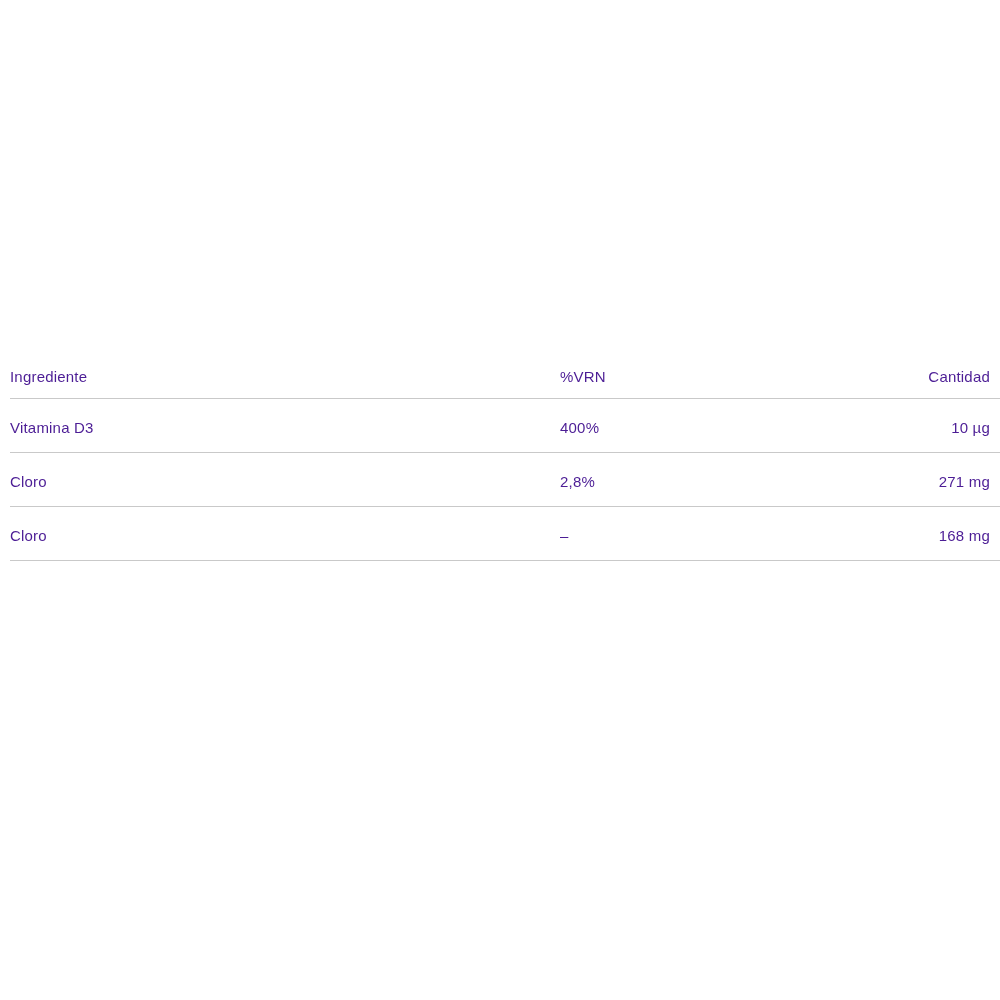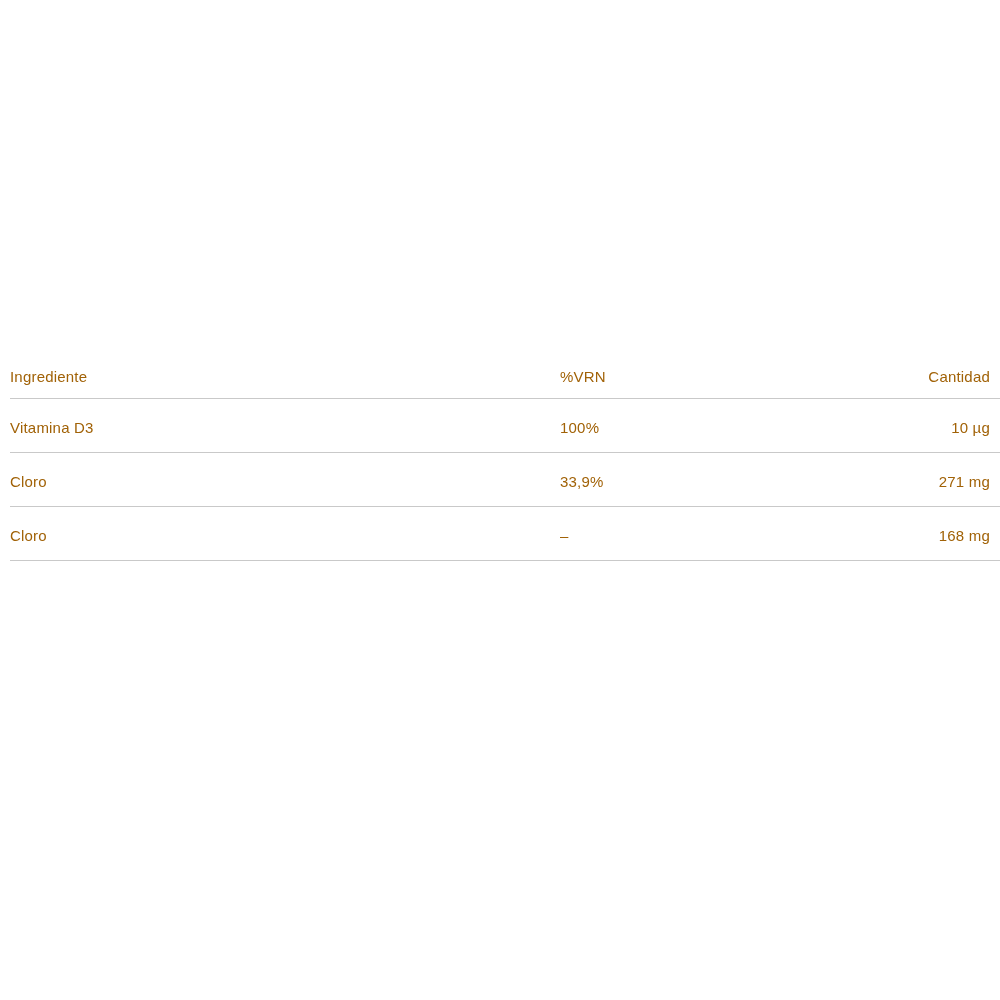--- a/index.html
+++ b/index.html
@@ -24,21 +24,21 @@
   table.nutrition {
     width: 100%;
     border-collapse: collapse;
     table-layout: fixed;
   }
   table.nutrition th,
   table.nutrition td {
     font-weight: 400;
     font-size: 15px;
     letter-spacing: 0.2px;
-    color: #a16207;
+    color: #4c1d95;
     padding: 0 0 14px 0;
     vertical-align: bottom;
     border-bottom: 1px solid #c9c9c9;
     background: transparent;
   }
   table.nutrition tr > *:nth-child(1) { width: 550px; text-align: left; }
   table.nutrition tr > *:nth-child(2) { width: 345px; text-align: left; }
   table.nutrition tr > *:nth-child(3) { width: 85px;  text-align: right; padding-right: 14px; }
 
   table.nutrition thead th {
@@ -63,26 +63,26 @@
     <thead>
       <tr>
         <th>Ingrediente</th>
         <th>%VRN</th>
         <th>Cantidad</th>
       </tr>
     </thead>
     <tbody>
       <tr>
         <td>Vitamina D3</td>
-        <td>100%</td>
+        <td>400%</td>
         <td>10 µg</td>
       </tr>
       <tr>
         <td>Cloro</td>
-        <td>33,9%</td>
+        <td>2,8%</td>
         <td>271 mg</td>
       </tr>
       <tr>
         <td>Cloro</td>
         <td class="dash">–</td>
         <td>168 mg</td>
       </tr>
     </tbody>
   </table>
 </div>

